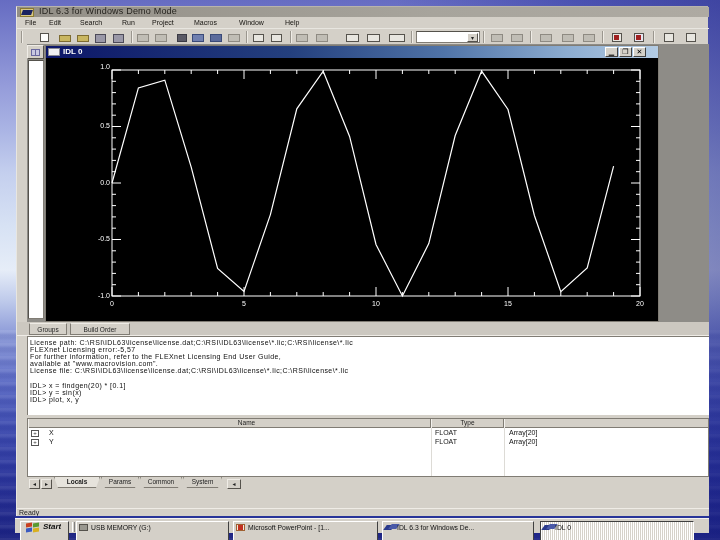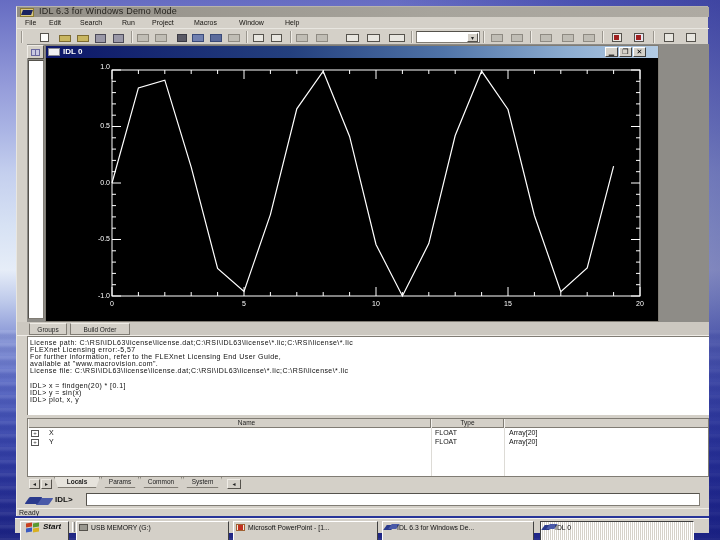--- a/index.html
+++ b/index.html
@@ -355,28 +355,20 @@
     </div>
     <div class="abs" id="btabs">
       <div class="arrbtn" style="left:2px">◄</div>
       <div class="arrbtn" style="left:14px">►</div>
       <div class="btab act" style="left:27px;width:46px">Locals</div>
       <div class="btab" style="left:74px;width:38px">Params</div>
       <div class="btab" style="left:113px;width:42px">Common</div>
       <div class="btab" style="left:156px;width:39px">System</div>
       <div class="arrbtn" style="left:200px;width:14px">◄</div>
     </div>
-    <div class="abs" id="cmdrow">
-      <div id="idllogo">
-          <i class="b"></i>
-          <i class="a"></i>
-        </div>
-      <div id="cmdlbl">IDL&gt;</div>
-      <div id="cmdinput"></div>
-    </div>
     <div class="abs" id="status">
         <span>Ready</span>
       </div>
   </div>
 </div>
 <div class="abs" style="left:15px;top:516px;width:694px;height:2px;background:#283498"></div>
 <div class="abs" id="taskbar">
   <div class="task" id="start">
       <div id="flag">
     <i style="left:1px;top:0;background:#c84020;transform:skewY(-8deg)"></i>

